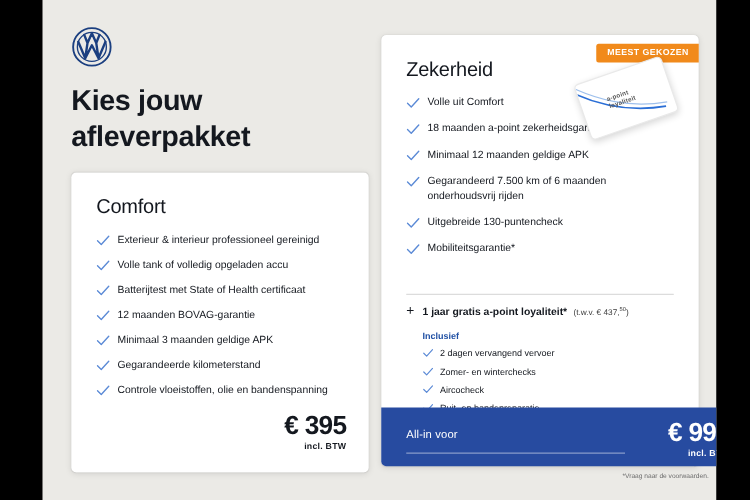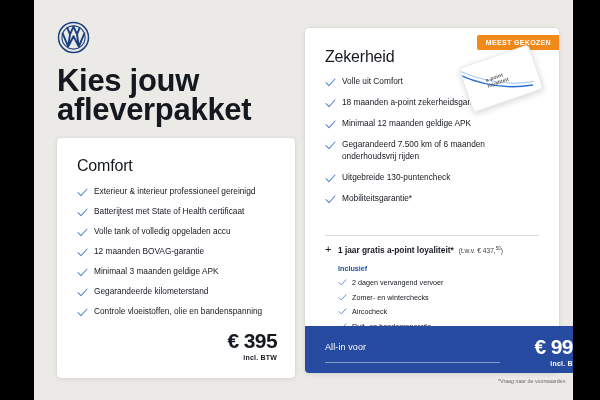--- a/index.html
+++ b/index.html
@@ -23,21 +23,21 @@
     left: 19px; top: 0;
     width: 244px; height: 400px;
   }
   .vw-logo {
     position: absolute; left: 4px; top: 21px;
     width: 33px; height: 33px;
   }
   .headline {
     position: absolute; left: 4px; top: 66px;
     width: 230px;
-    font-size: 31px; line-height: 29px;
+    font-size: 23px; line-height: 29px;
     font-weight: 700; color: #14181f;
     letter-spacing: -0.3px;
   }
 
   
   .card {
     position: absolute;
     background: #fff;
     border-radius: 4px;
     box-shadow: 0 1px 5px rgba(0,0,0,0.10), 0 0 1px rgba(0,0,0,0.12);
@@ -220,29 +220,29 @@
               </svg>
           </span>
           <span>Exterieur &amp; interieur professioneel gereinigd</span>
         </li>
         <li>
           <span class="check">
             <svg width="11" height="9" viewBox="0 0 11 9">
                 <path d="M1 4.6 L4 7.6 L10 1" fill="none" stroke="#5b8ad6" stroke-width="1.1" stroke-linecap="round" stroke-linejoin="round"></path>
               </svg>
           </span>
+          <span>Volle tank of volledig opgeladen accu</span>
+        </li>
+        <li>
+          <span class="check">
+            <svg width="11" height="9" viewBox="0 0 11 9">
+                <path d="M1 4.6 L4 7.6 L10 1" fill="none" stroke="#5b8ad6" stroke-width="1.1" stroke-linecap="round" stroke-linejoin="round"></path>
+              </svg>
+          </span>
           <span>Batterijtest met State of Health certificaat</span>
-        </li>
-        <li>
-          <span class="check">
-            <svg width="11" height="9" viewBox="0 0 11 9">
-                <path d="M1 4.6 L4 7.6 L10 1" fill="none" stroke="#5b8ad6" stroke-width="1.1" stroke-linecap="round" stroke-linejoin="round"></path>
-              </svg>
-          </span>
-          <span>Volle tank of volledig opgeladen accu</span>
         </li>
         <li>
           <span class="check">
             <svg width="11" height="9" viewBox="0 0 11 9">
                 <path d="M1 4.6 L4 7.6 L10 1" fill="none" stroke="#5b8ad6" stroke-width="1.1" stroke-linecap="round" stroke-linejoin="round"></path>
               </svg>
           </span>
           <span>12 maanden BOVAG-garantie</span>
         </li>
         <li>

